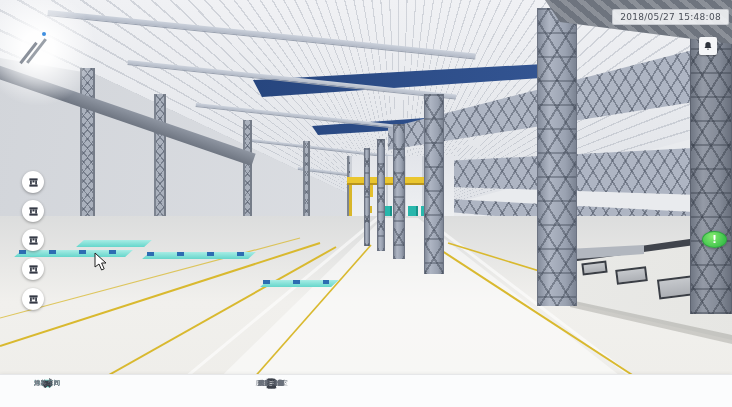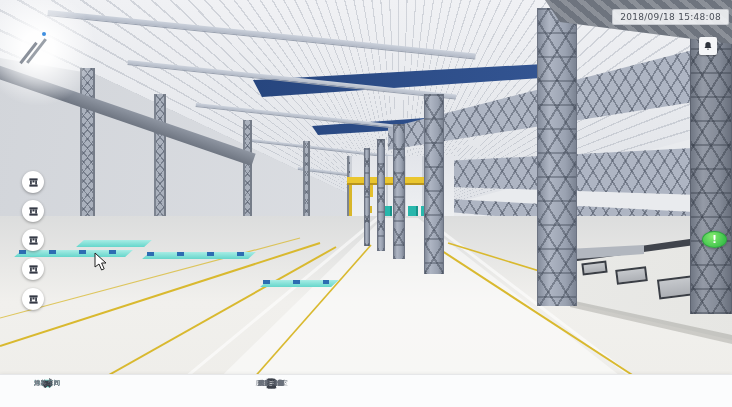--- a/index.html
+++ b/index.html
@@ -336,21 +336,21 @@
 
   <svg class="cursor" viewBox="0 0 13 19">
     <path d="M1 1 L1 15 L5 12 L7.6 18 L10.2 16.8 L7.6 11 L12 11 Z" fill="#fff" stroke="#222" stroke-width="1"></path>
   </svg>
 
   <div class="glow"></div>
   <div class="stick stick1"></div>
   <div class="stick stick2"></div>
   <div class="bluedot"></div>
 
-  <div class="timestamp">2018/09/18 15:48:08</div>
+  <div class="timestamp">2018/05/27 15:48:08</div>
   <div class="bellBtn">
     <svg>
         <use href="#i-bell"></use>
       </svg>
   </div>
 
   <div id="hotspots">
       <div class="hotspot" style="top: 171px;">
         <svg>
           <use href="#i-press-machine"></use>

